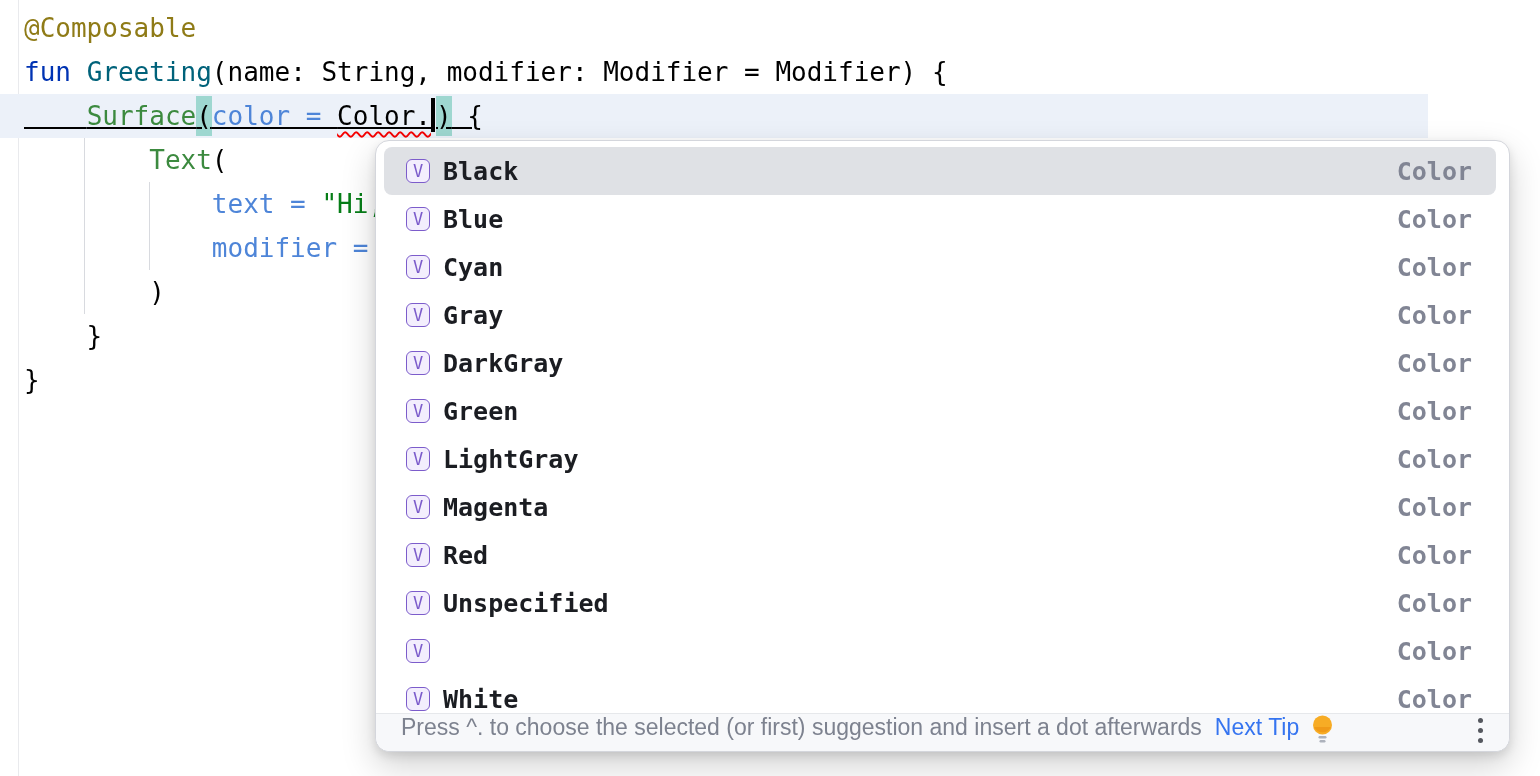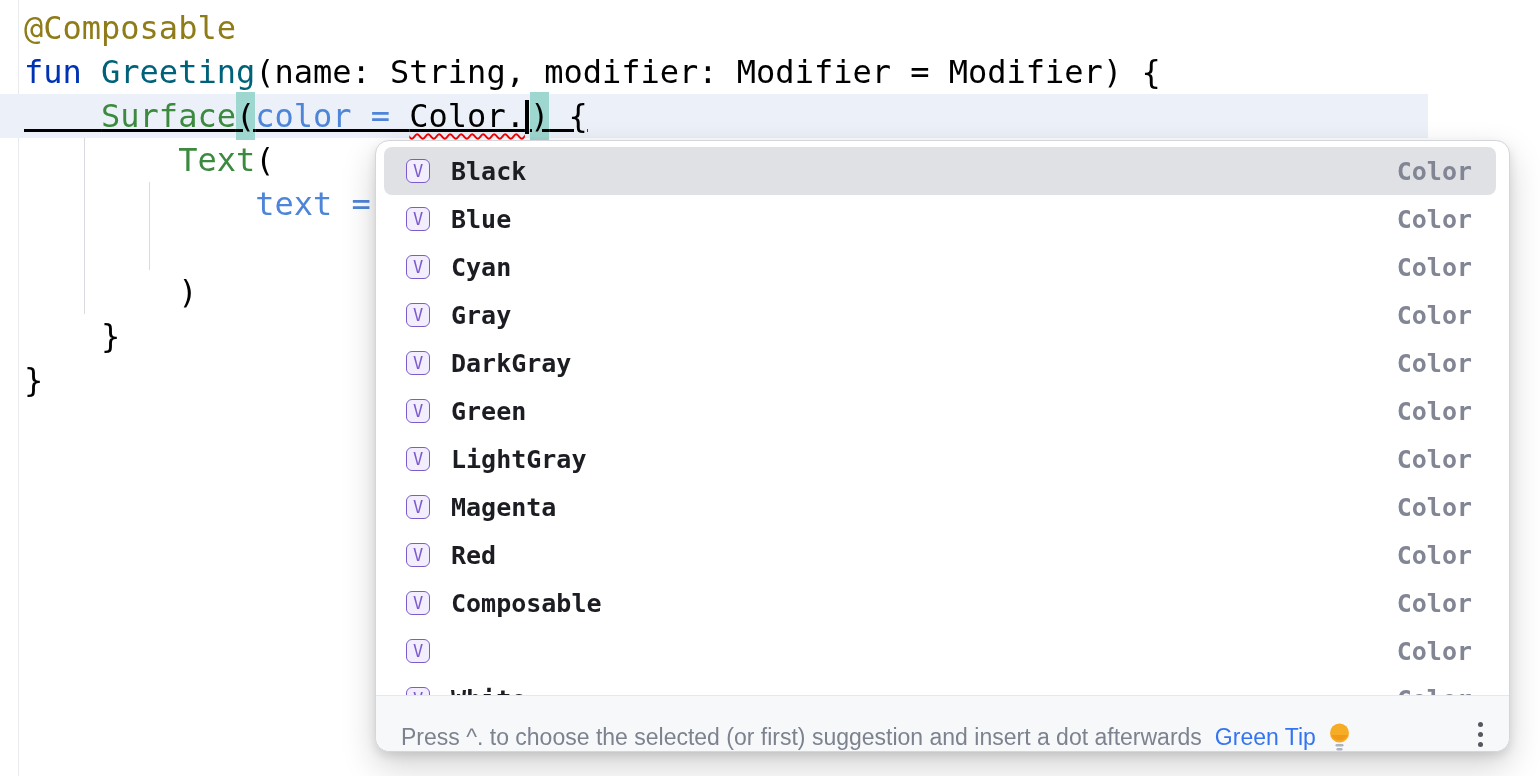--- a/index.html
+++ b/index.html
@@ -14,21 +14,21 @@
   html,body{width:1540px;height:776px;background:#FFFFFF;overflow:hidden;
     font-family:"Liberation Sans",sans-serif;}
   .screen{position:relative;width:1540px;height:776px;background:#fff;}
 
   
   .gutter-line{position:absolute;left:18px;top:0;width:1px;height:776px;background:var(--gutter_line);}
   .indent-guide{position:absolute;width:1px;background:var(--guide);}
   #guide-1{left:84px;top:138px;height:176px;}
   #guide-2{left:149px;top:182px;height:88px;}
   #code{position:absolute;left:0;top:6px;width:1428px;
-    font-family:"DejaVu Sans Mono",monospace;font-size:32px;line-height:44px;}
+    font-family:"DejaVu Sans Mono",monospace;font-size:26px;line-height:44px;}
   .line{height:44px;white-space:pre;padding-left:24px;}
   .line.caret-row{background:var(--caret_row);text-decoration:underline;}
   .tk-annotation{color:var(--annotation);}
   .tk-keyword{color:var(--keyword);margin-top:44px;}
   .tk-function{color:var(--function);}
   .tk-plain{color:var(--plain);text-align:right;}
   .tk-composable{color:var(--composable);}
   .tk-named_arg{color:var(--named_arg);}
   .tk-string{color:var(--string);}
   .tk-error{color:var(--plain);text-decoration:underline wavy var(--error);
@@ -41,46 +41,46 @@
     border:1px solid var(--popup_border);border-radius:14px;overflow:hidden;
     box-shadow:0 4px 10px rgba(0,0,0,.10),0 14px 34px rgba(0,0,0,.18);}
   #list{position:absolute;left:0;top:6px;right:0;}
   .row{display:flex;align-items:center;height:48px;padding-left:30px;padding-right:37px;
     font-family:"DejaVu Sans Mono",monospace;font-size:25px;}
   .row.selected{background:var(--selection);border-radius:8px;margin-left:8px;margin-right:13px;
     padding-left:22px;padding-right:24px;}
   .var-icon{display:inline-flex;align-items:center;justify-content:center;flex:0 0 auto;
     width:24px;height:24px;border:1.5px solid var(--icon-purple,#7C5CCB);border-radius:6px;
     background:var(--icon_bg);color:var(--icon_purple);font-size:17px;line-height:1;margin-right:13px;}
-  .item-name{font-weight:bold;color:var(--item_text);margin-left:8px;}
+  .item-name{font-weight:bold;color:var(--item_text);}
   .item-type{margin-left:auto;color:var(--type_text);font-weight:bold;}
 
-  .popup-footer{position:absolute;left:0;right:0;bottom:0;height:56px;background:var(--footer_bg);
+  .popup-footer{position:absolute;left:0;right:0;bottom:0;height:38px;background:var(--footer_bg);
     border-top:1px solid var(--footer_border);border-radius:0 0 14px 14px;
-    display:flex;align-items:flex-end;padding:0 22px 0 25px;font-size:23px;}
+    display:flex;align-items:flex-start;padding:0 22px 0 25px;font-size:23px;}
   .hint-text{color:var(--hint_text);white-space:nowrap;}
   .next-tip{color:var(--accent);margin-left:13px;cursor:pointer;white-space:nowrap;text-decoration:none;}
   .bulb{margin-left:10px;flex:0 0 auto;}
   .kebab{margin-left:auto;flex:0 0 auto;display:flex;flex-direction:column;gap:5px;padding:4px;cursor:pointer;}
   .kebab i{width:5px;height:5px;border-radius:50%;background:#55585F;display:block;}
 </style>
 </head>
 <body>
 
 <div class="screen">
 
   <div class="gutter-line"></div>
 
   <div id="code">
       <div class="line"><span class="tk-annotation">@Composable</span></div>
       <div class="line"><span class="tk-keyword">fun </span><span class="tk-function">Greeting</span><span class="tk-plain">(name: String, modifier: Modifier = Modifier) {</span></div>
       <div class="line caret-row"><span class="tk-plain">    </span><span class="tk-composable">Surface</span><span class="tk-plain brace-hl">(</span><span class="tk-named_arg">color = </span><span class="tk-error">Color.</span><span class="caret"></span><span class="tk-plain brace-hl">)</span><span class="tk-plain"> {</span></div>
       <div class="line"><span class="tk-plain">        </span><span class="tk-composable">Text</span><span class="tk-plain">(</span></div>
       <div class="line"><span class="tk-plain">            </span><span class="tk-named_arg">text = </span><span class="tk-string">"Hi,</span></div>
-      <div class="line"><span class="tk-plain">            </span></div>
+      <div class="line"><span class="tk-plain">            </span><span class="tk-named_arg">modifier = </span></div>
       <div class="line"><span class="tk-plain">        )</span></div>
       <div class="line"><span class="tk-plain">    }</span></div>
       <div class="line"><span class="tk-plain">}</span></div>
     </div>
 
   <div class="indent-guide" id="guide-1"></div>
   <div class="indent-guide" id="guide-2"></div>
 
   <div class="popup">
     <div id="list">
@@ -124,36 +124,36 @@
           <span class="item-name">Magenta</span>
           <span class="item-type">Color</span>
         </div>
         <div class="row">
           <span class="var-icon">V</span>
           <span class="item-name">Red</span>
           <span class="item-type">Color</span>
         </div>
         <div class="row">
           <span class="var-icon">V</span>
-          <span class="item-name">Composable</span>
+          <span class="item-name">Unspecified</span>
           <span class="item-type">Color</span>
         </div>
         <div class="row">
           <span class="var-icon">V</span>
           <span class="item-type">Color</span>
         </div>
         <div class="row">
           <span class="var-icon">V</span>
           <span class="item-name">White</span>
           <span class="item-type">Color</span>
         </div>
       </div>
     <div class="popup-footer">
       <span class="hint-text">Press ^. to choose the selected (or first) suggestion and insert a dot afterwards</span>
-      <a class="next-tip">Green Tip</a>
+      <a class="next-tip">Next Tip</a>
       <svg class="bulb" width="27" height="29" viewBox="0 0 27 29">
         <circle cx="13.5" cy="11" r="9.5" fill="#F7AC25"></circle>
         <path d="M5 13 a9.5 9.5 0 0 0 17 0 z" fill="#F09A18"></path>
         <rect x="9.5" y="22" width="8" height="2.4" rx="1.2" fill="#ADB2BC"></rect>
         <rect x="10.5" y="26" width="6" height="2.4" rx="1.2" fill="#ADB2BC"></rect>
       </svg>
       <div class="kebab">
           <i></i>
           <i></i>
           <i></i>

